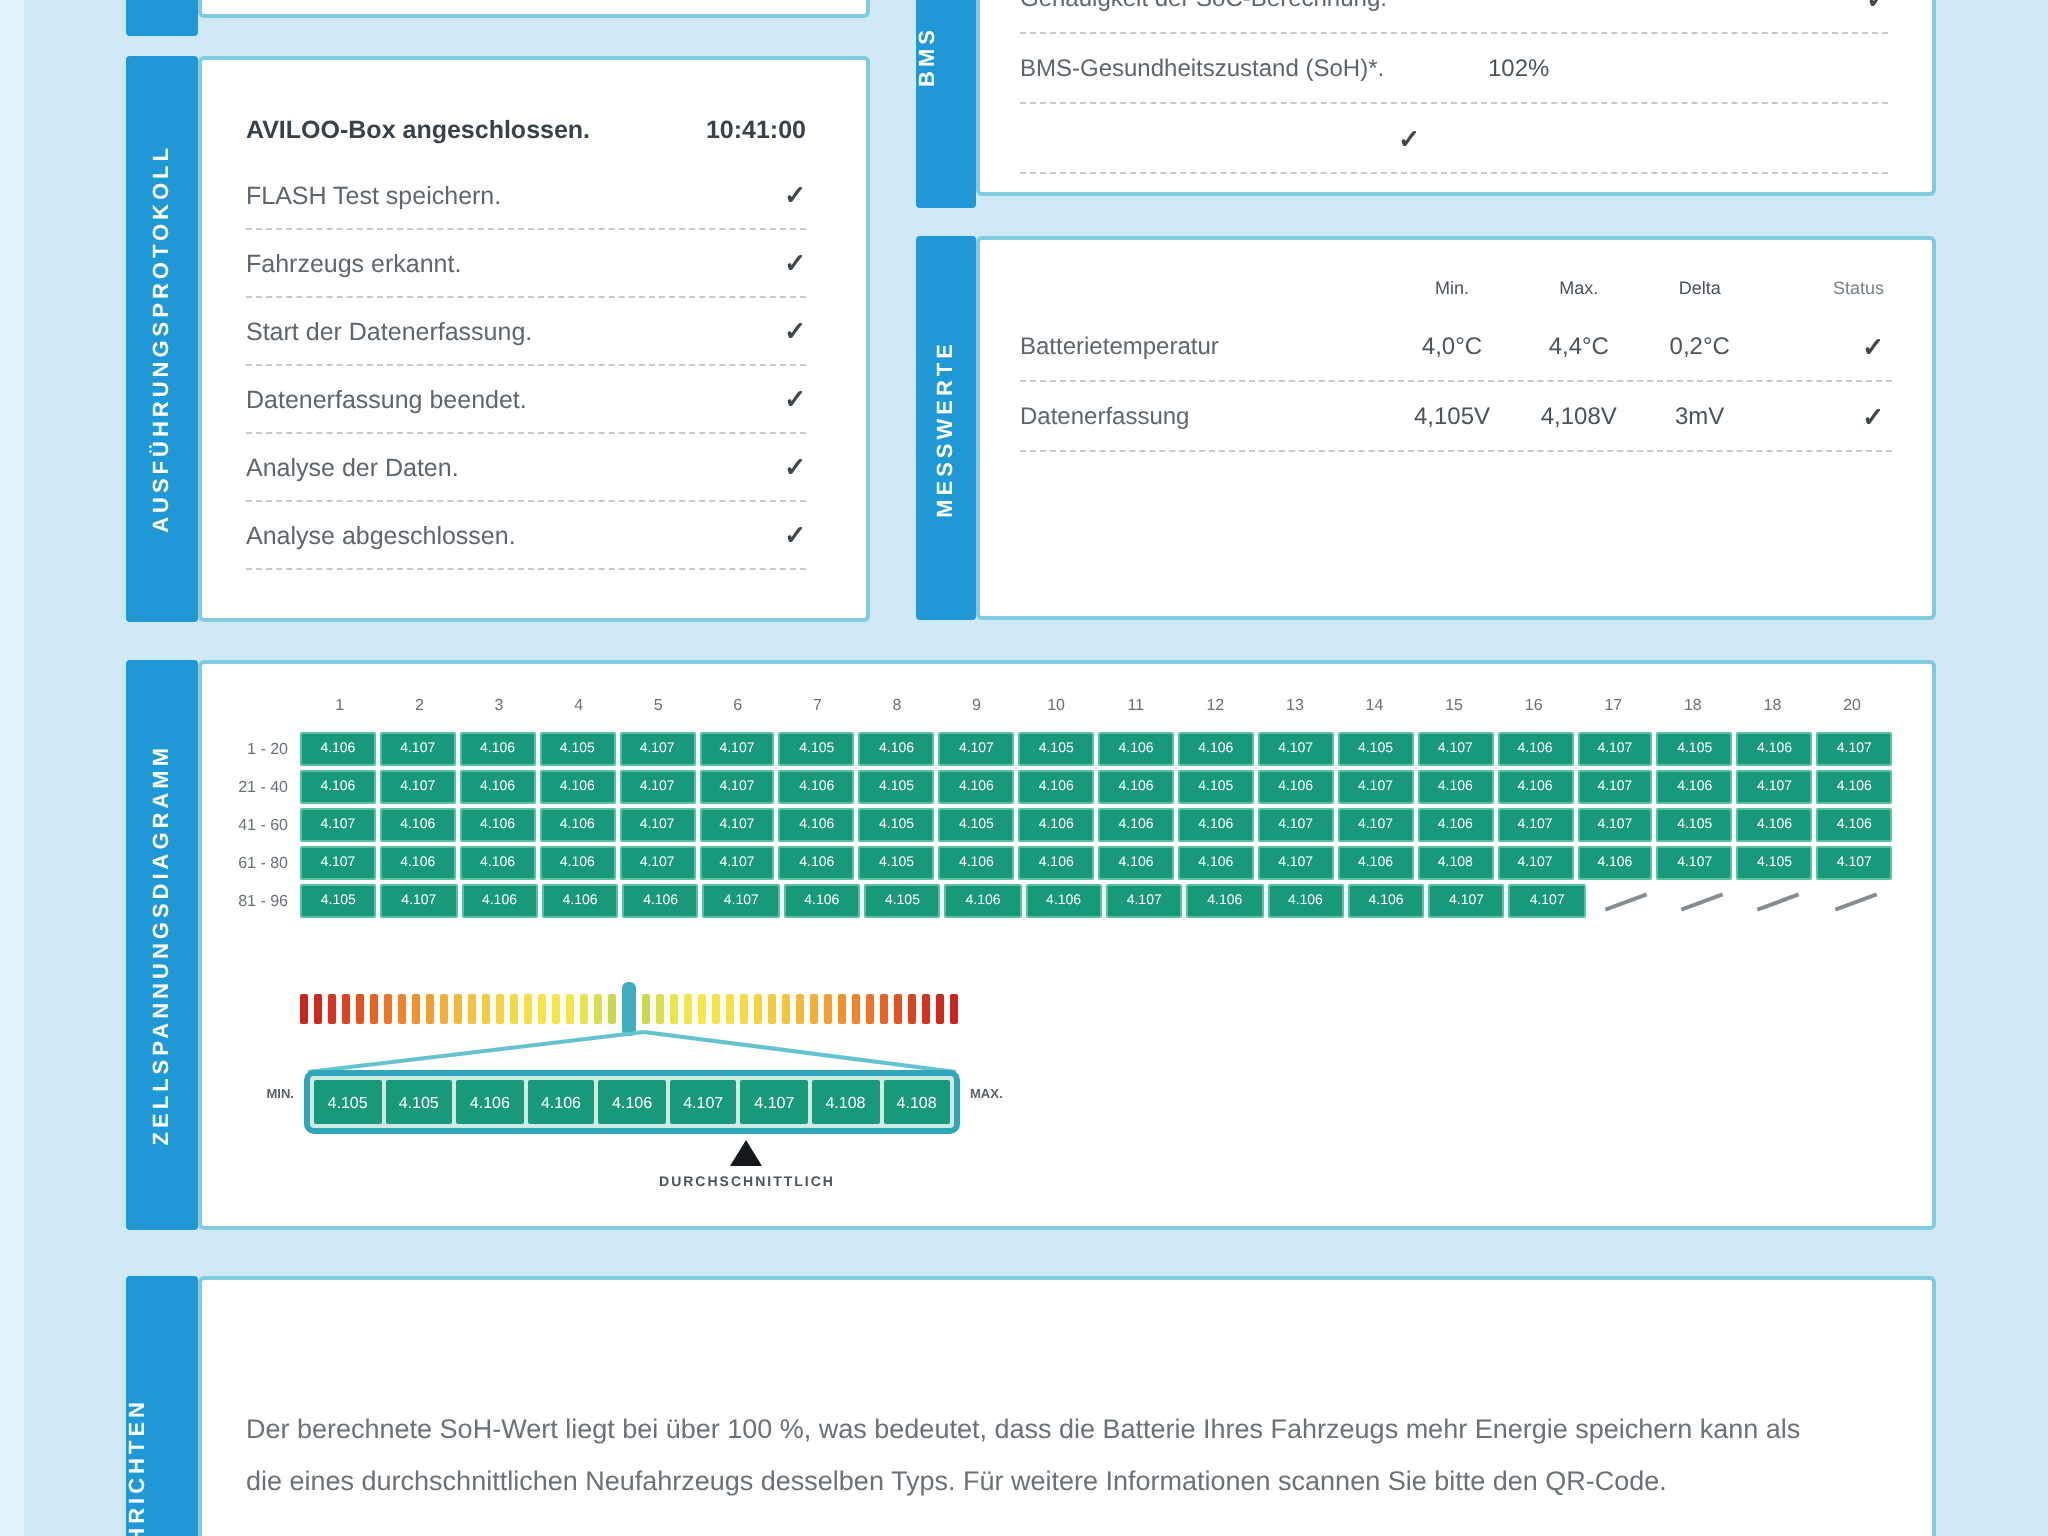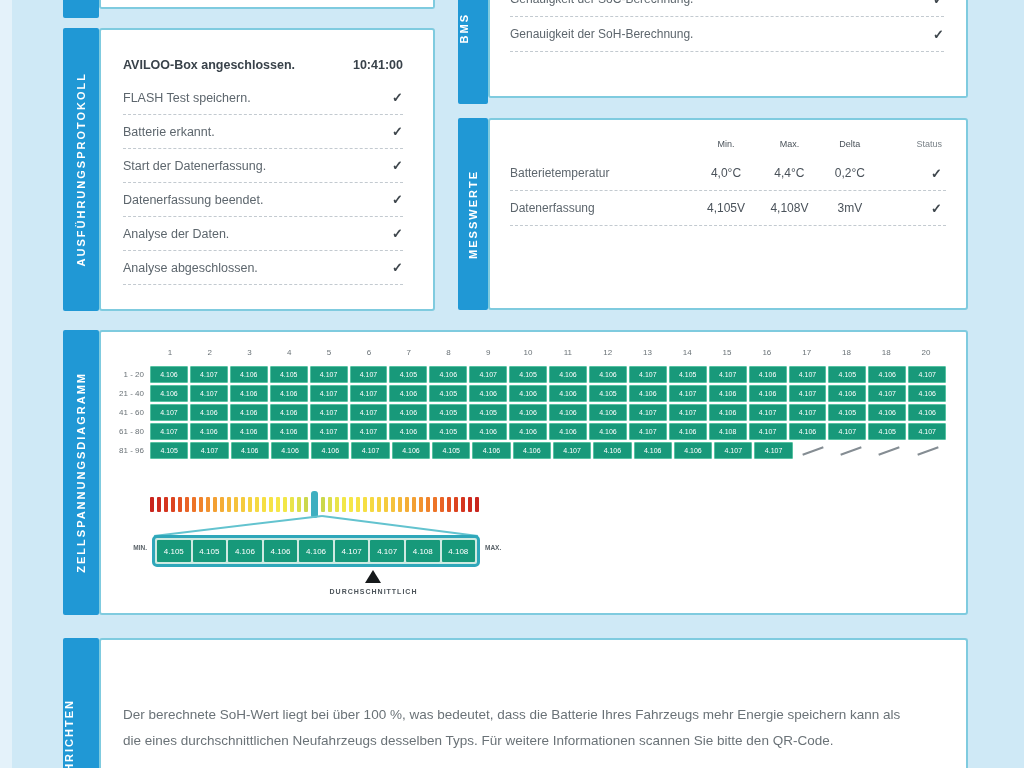--- a/index.html
+++ b/index.html
@@ -96,21 +96,21 @@
       <div>
           <div class="prow first">
             <span class="plabel">AVILOO-Box angeschlossen.</span>
             <span class="ptime">10:41:00</span>
           </div>
           <div class="prow">
             <span class="plabel">FLASH Test speichern.</span>
             <span class="pcheck">✓</span>
           </div>
           <div class="prow">
-            <span class="plabel">Batterie erkannt.</span>
+            <span class="plabel">Fahrzeugs erkannt.</span>
             <span class="pcheck">✓</span>
           </div>
           <div class="prow">
             <span class="plabel">Start der Datenerfassung.</span>
             <span class="pcheck">✓</span>
           </div>
           <div class="prow">
             <span class="plabel">Datenerfassung beendet.</span>
             <span class="pcheck">✓</span>
           </div>
@@ -131,21 +131,25 @@
       <span class="vlabel">BMS</span>
     </div>
     <div class="box">
       <div>
           <div class="brow">
             <span class="blabel">Genauigkeit der SoC-Berechnung.</span>
             <span class="bmid"></span>
             <span class="bcheck">✓</span>
           </div>
           <div class="brow">
-            <span class="blabel">Genauigkeit der SoH-Berechnung.</span>
+            <span class="blabel">BMS-Gesundheitszustand (SoH)*.</span>
+            <span class="bmid">102%</span>
+            <span class="bcheck"></span>
+          </div>
+          <div class="brow">
             <span class="bmid"></span>
             <span class="bcheck">✓</span>
           </div>
         </div>
     </div>
   </div>
 
   <div class="sec" id="sec-mess">
     <div class="vbar">
       <span class="vlabel">MESSWERTE</span>

